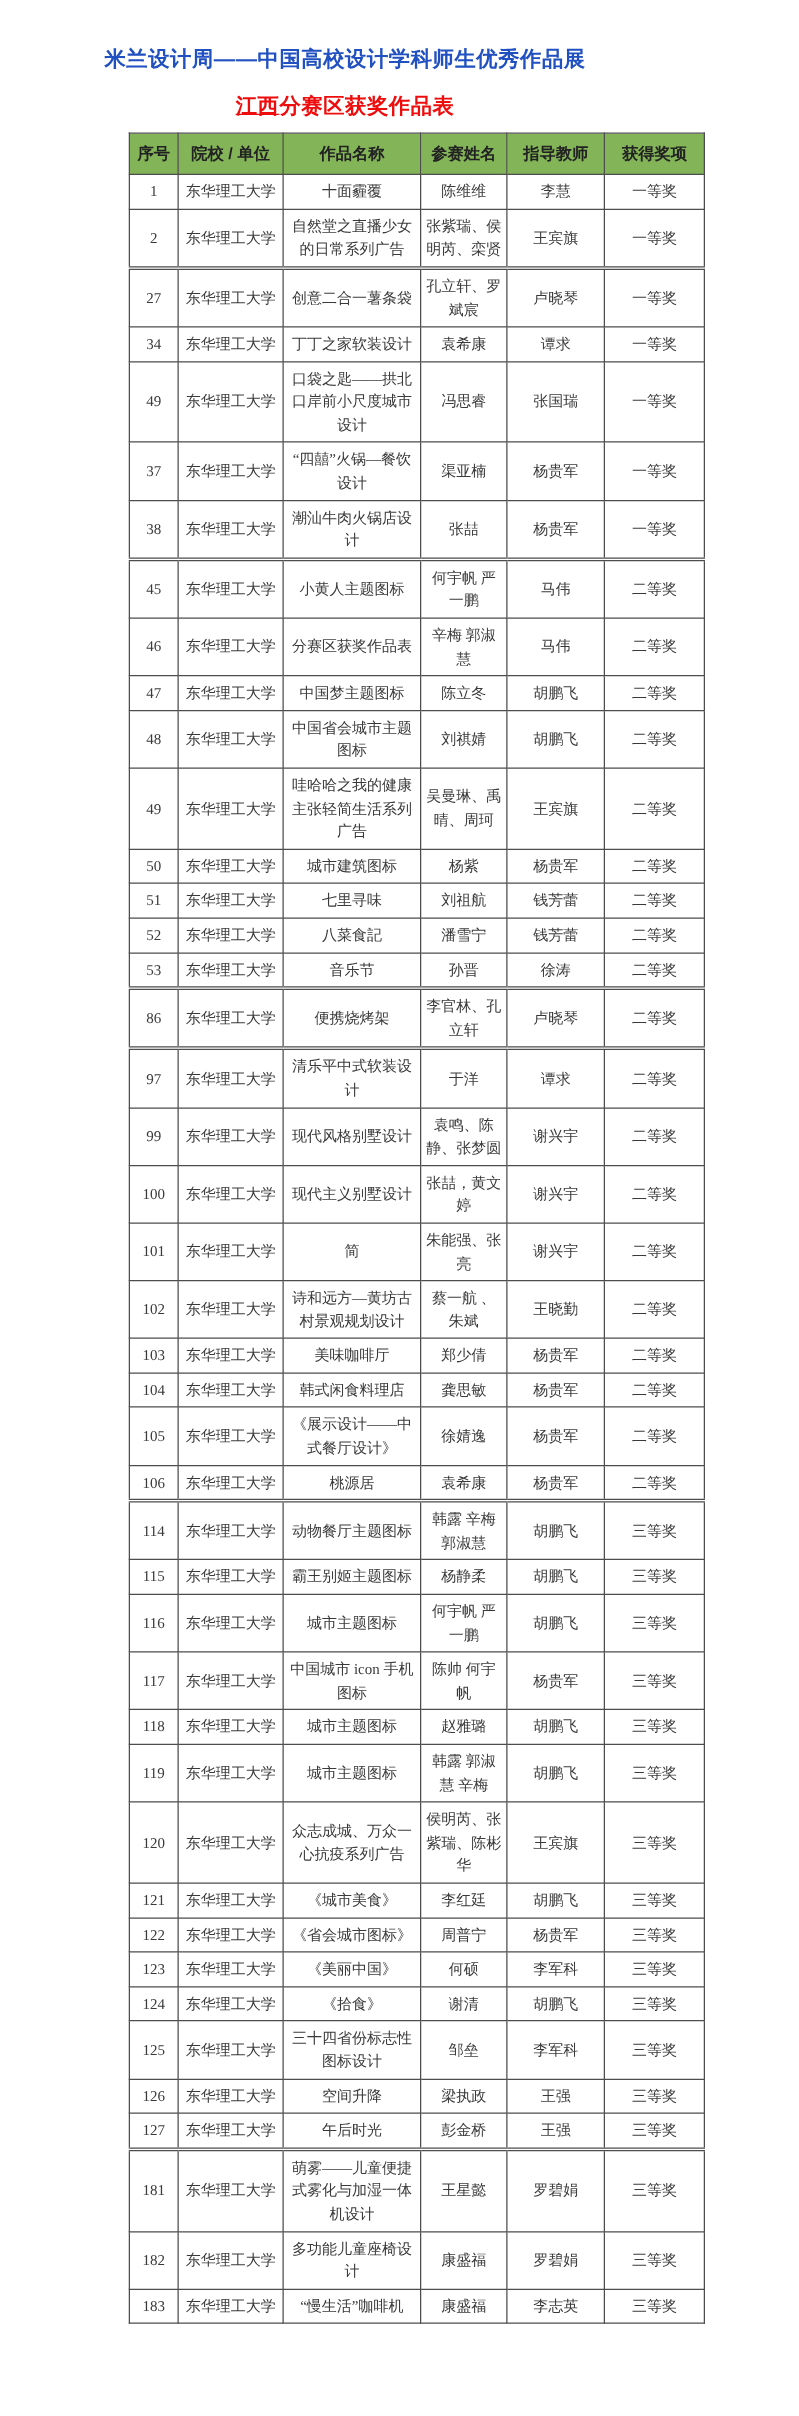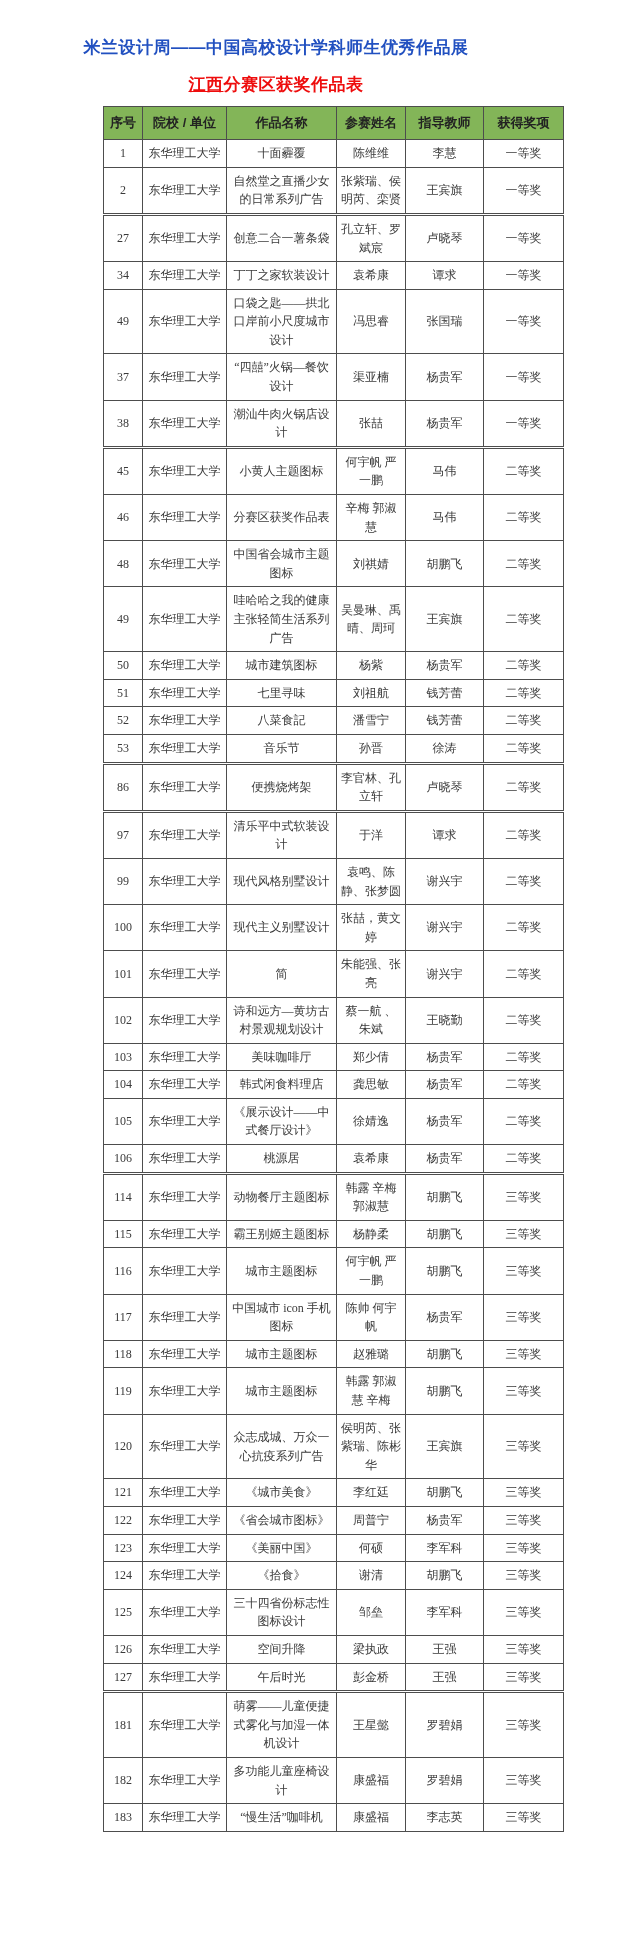--- a/index.html
+++ b/index.html
@@ -162,20 +162,28 @@
         </tr>
         <tr>
           <td>46</td>
           <td>东华理工大学</td>
           <td>分赛区获奖作品表</td>
           <td>辛梅 郭淑慧</td>
           <td>马伟</td>
           <td>二等奖</td>
         </tr>
         <tr>
+          <td>47</td>
+          <td>东华理工大学</td>
+          <td>中国梦主题图标</td>
+          <td>陈立冬</td>
+          <td>胡鹏飞</td>
+          <td>二等奖</td>
+        </tr>
+        <tr>
           <td>48</td>
           <td>东华理工大学</td>
           <td>中国省会城市主题图标</td>
           <td>刘祺婧</td>
           <td>胡鹏飞</td>
           <td>二等奖</td>
         </tr>
         <tr>
           <td>49</td>
           <td>东华理工大学</td>

